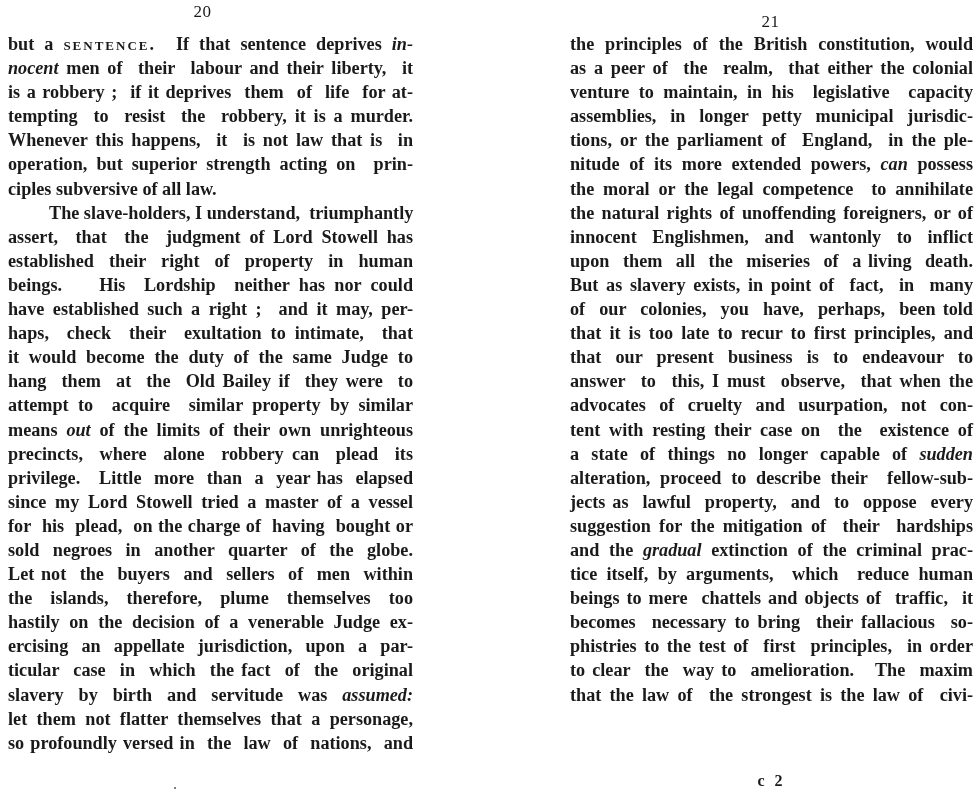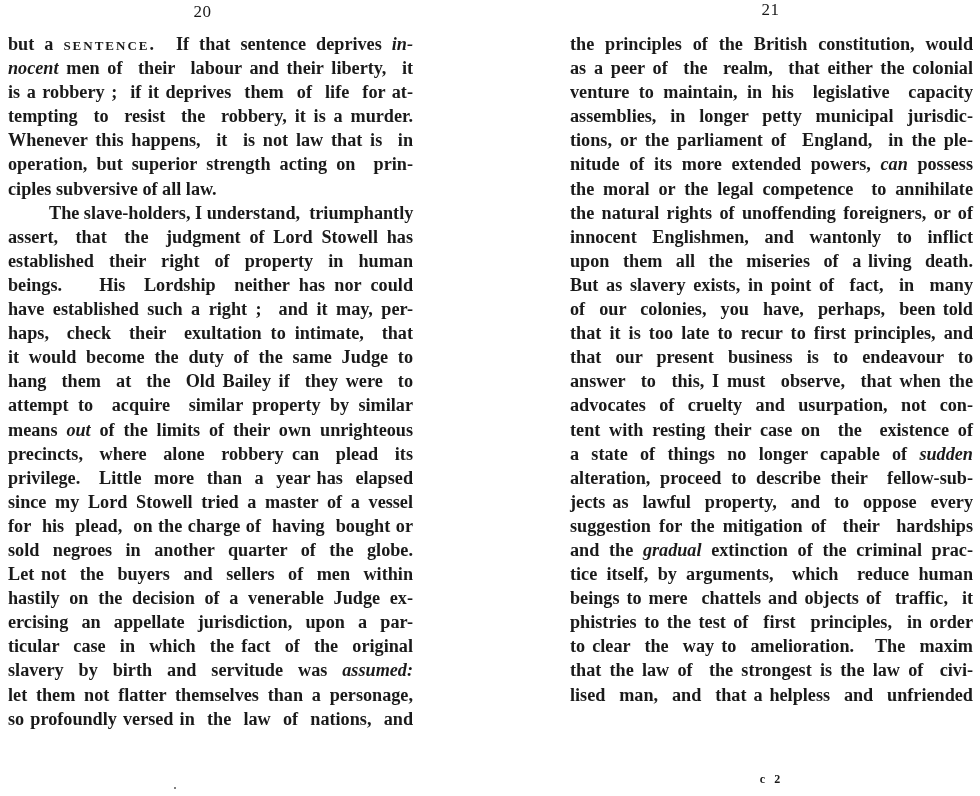--- a/index.html
+++ b/index.html
@@ -25,21 +25,21 @@
     .page-number {
       position: absolute;
       top: 2px;
       left: 0;
       right: 0;
       text-align: center;
       font-size: 17px;
       letter-spacing: 0.5px;
     }
     .page-left .page-number { left: -16px; }
-    .page-right .page-number { left: -2px; top: 0; }
+    .page-right .page-number { left: -2px; top: 12px; }
     .text-block {
       position: absolute;
       top: 32px;
       left: 0;
       right: 0;
     }
     .line {
       display: block;
       height: 24.1px;
       line-height: 24.1px;
@@ -63,21 +63,21 @@
       letter-spacing: 2px;
       font-size: 18px;
     }
     .it { font-style: italic; }
     .signature {
       position: absolute;
       top: 772px;
       left: 0;
       right: 0;
       text-align: center;
-      font-size: 12px;
+      font-size: 16px;
       font-weight: 700;
       letter-spacing: 3px;
     }
     .speck {
       position: absolute;
       width: 2px;
       height: 2px;
       background: #555;
       border-radius: 1px;
     }
@@ -104,25 +104,26 @@
       <div class="line"><span>it would become the duty of the same Judge to</span></div>
       <div class="line"><span>hang  them  at  the  Old Bailey if  they were  to</span></div>
       <div class="line"><span>attempt to  acquire  similar property by similar</span></div>
       <div class="line"><span>means </span><span class="it">out</span><span> of the limits of their own unrighteous</span></div>
       <div class="line"><span>precincts,  where  alone  robbery can  plead  its</span></div>
       <div class="line"><span>privilege.   Little  more  than  a  year has  elapsed</span></div>
       <div class="line"><span>since my Lord Stowell tried a master of a vessel</span></div>
       <div class="line"><span>for  his  plead,  on the charge of  having  bought or</span></div>
       <div class="line"><span>sold  negroes  in  another  quarter  of  the  globe.</span></div>
       <div class="line"><span>Let not  the  buyers  and  sellers  of  men  within</span></div>
+      <div class="line"><span>the  islands,  therefore,  plume  themselves  too</span></div>
       <div class="line"><span>hastily on the decision of a venerable Judge ex-</span></div>
       <div class="line"><span>ercising  an  appellate  jurisdiction,  upon  a  par-</span></div>
       <div class="line"><span>ticular  case  in  which  the fact  of  the  original</span></div>
       <div class="line"><span>slavery  by  birth  and  servitude  was  </span><span class="it">assumed:</span></div>
-      <div class="line"><span>let them not flatter themselves than a personage,</span></div>
+      <div class="line"><span>let them not flatter themselves that a personage,</span></div>
       <div class="line"><span>so profoundly versed in  the  law  of  nations,  and</span></div>
     </div>
 </div>
 
 <div class="page page-right">
   <div class="page-number">21</div>
   <div class="text-block">
       <div class="line"><span>the principles of the British constitution, would</span></div>
       <div class="line"><span>as a peer of  the  realm,  that either the colonial</span></div>
       <div class="line"><span>venture to maintain, in his  legislative  capacity</span></div>
@@ -140,21 +141,21 @@
       <div class="line"><span>answer  to  this, I must  observe,  that when the</span></div>
       <div class="line"><span>advocates  of  cruelty  and  usurpation,  not  con-</span></div>
       <div class="line"><span>tent with resting their case on  the  existence of</span></div>
       <div class="line"><span>a  state  of  things  no  longer  capable  of  </span><span class="it">sudden</span></div>
       <div class="line"><span>alteration, proceed to describe their  fellow-sub-</span></div>
       <div class="line"><span>jects as  lawful  property,  and  to  oppose  every</span></div>
       <div class="line"><span>suggestion for the mitigation of  their  hardships</span></div>
       <div class="line"><span>and the </span><span class="it">gradual</span><span> extinction of the criminal prac-</span></div>
       <div class="line"><span>tice itself, by arguments,  which  reduce human</span></div>
       <div class="line"><span>beings to mere  chattels and objects of  traffic,  it</span></div>
+      <div class="line"><span>becomes  necessary to bring  their fallacious  so-</span></div>
       <div class="line"><span>phistries to the test of  first  principles,  in order</span></div>
       <div class="line"><span>to clear  the  way to  amelioration.   The  maxim</span></div>
       <div class="line"><span>that the law of  the strongest is the law of  civi-</span></div>
-      <div class="line"><span>lised  man,  and  that a helpless  and  unfriended</span></div>
     </div>
   <div class="signature">c 2</div>
 </div>
 
 <div class="speck" style="left:174px; top:787px;"></div>
 
 </body></html>

